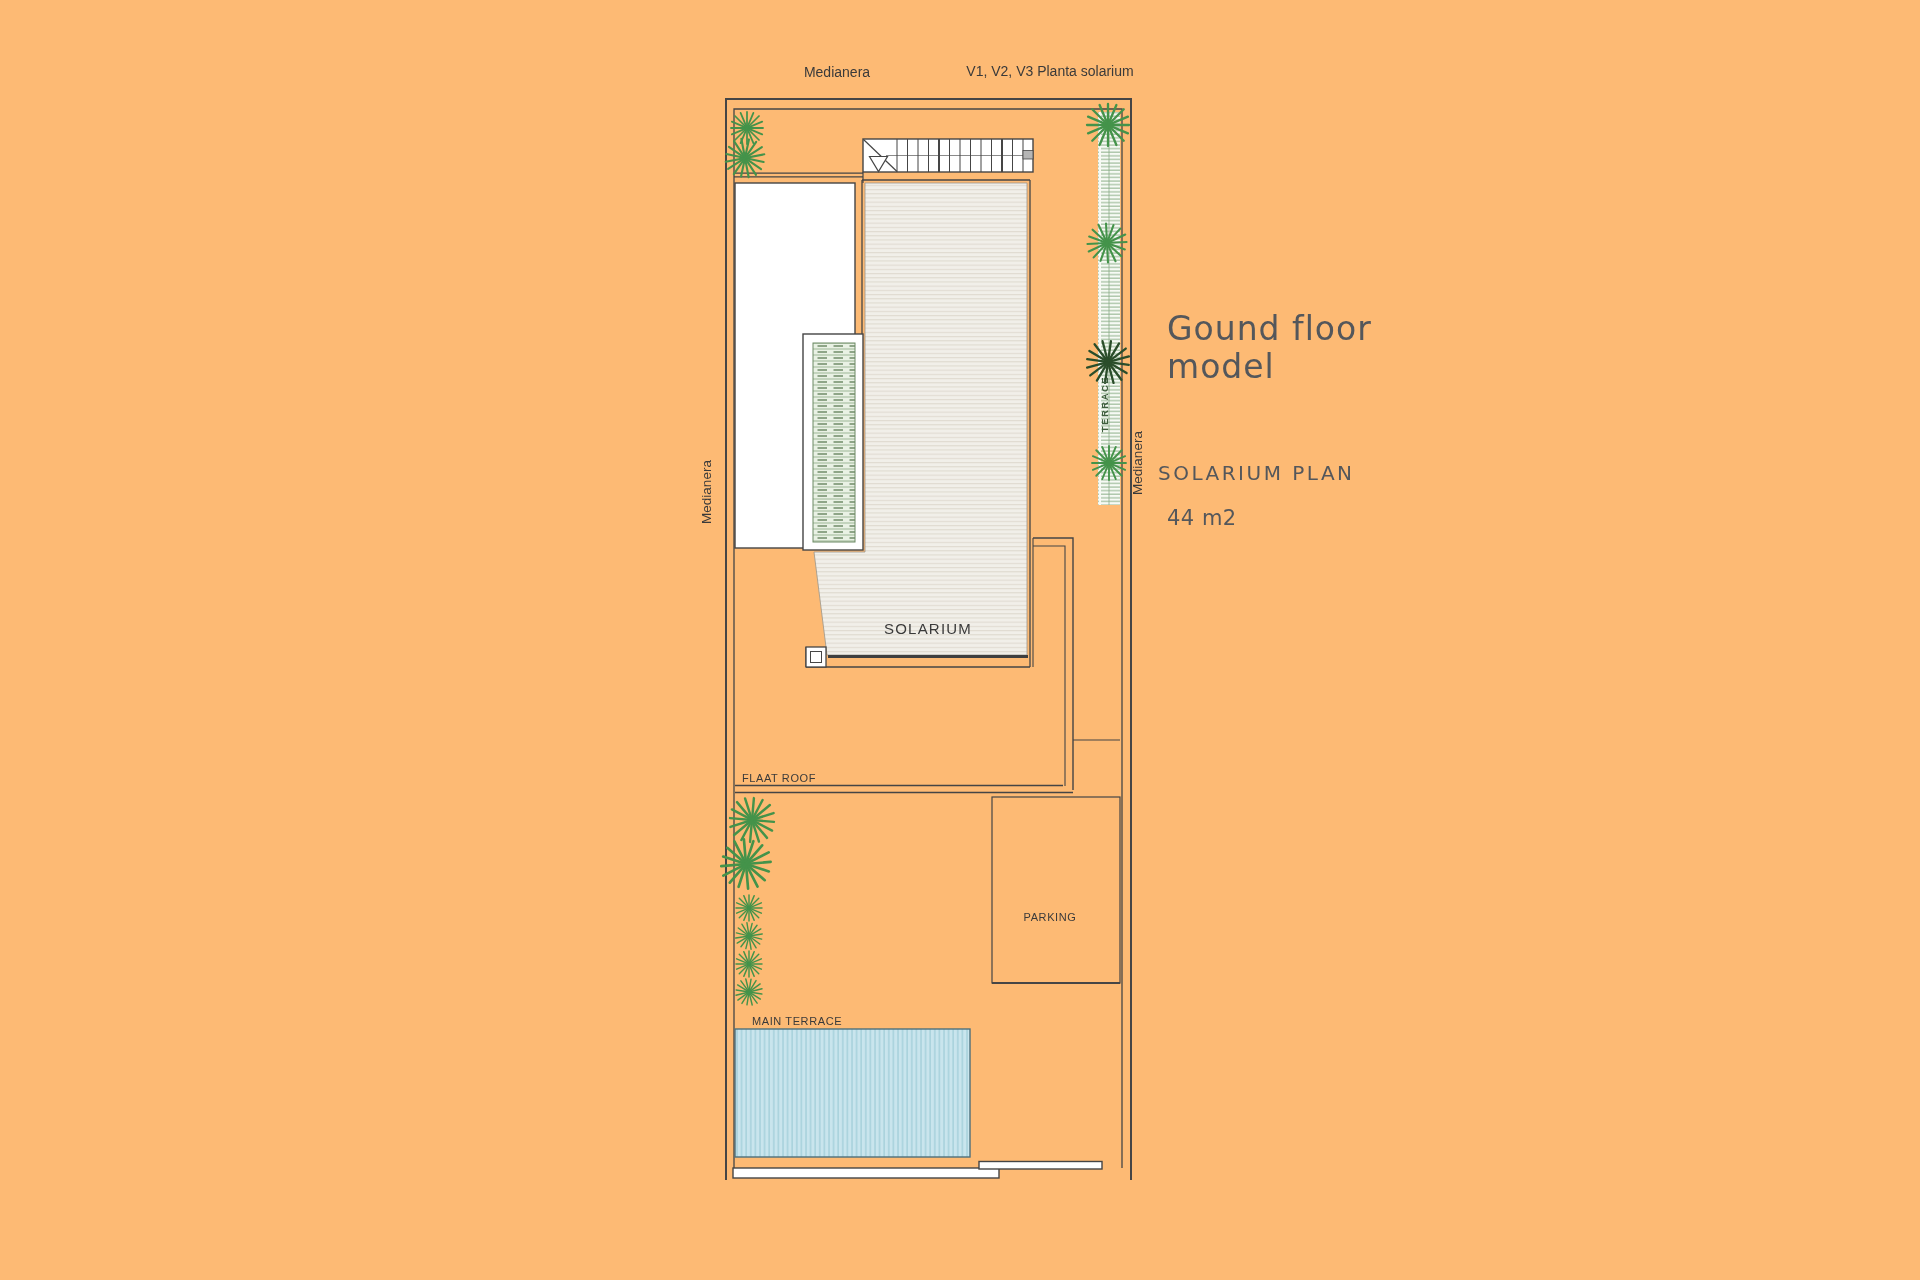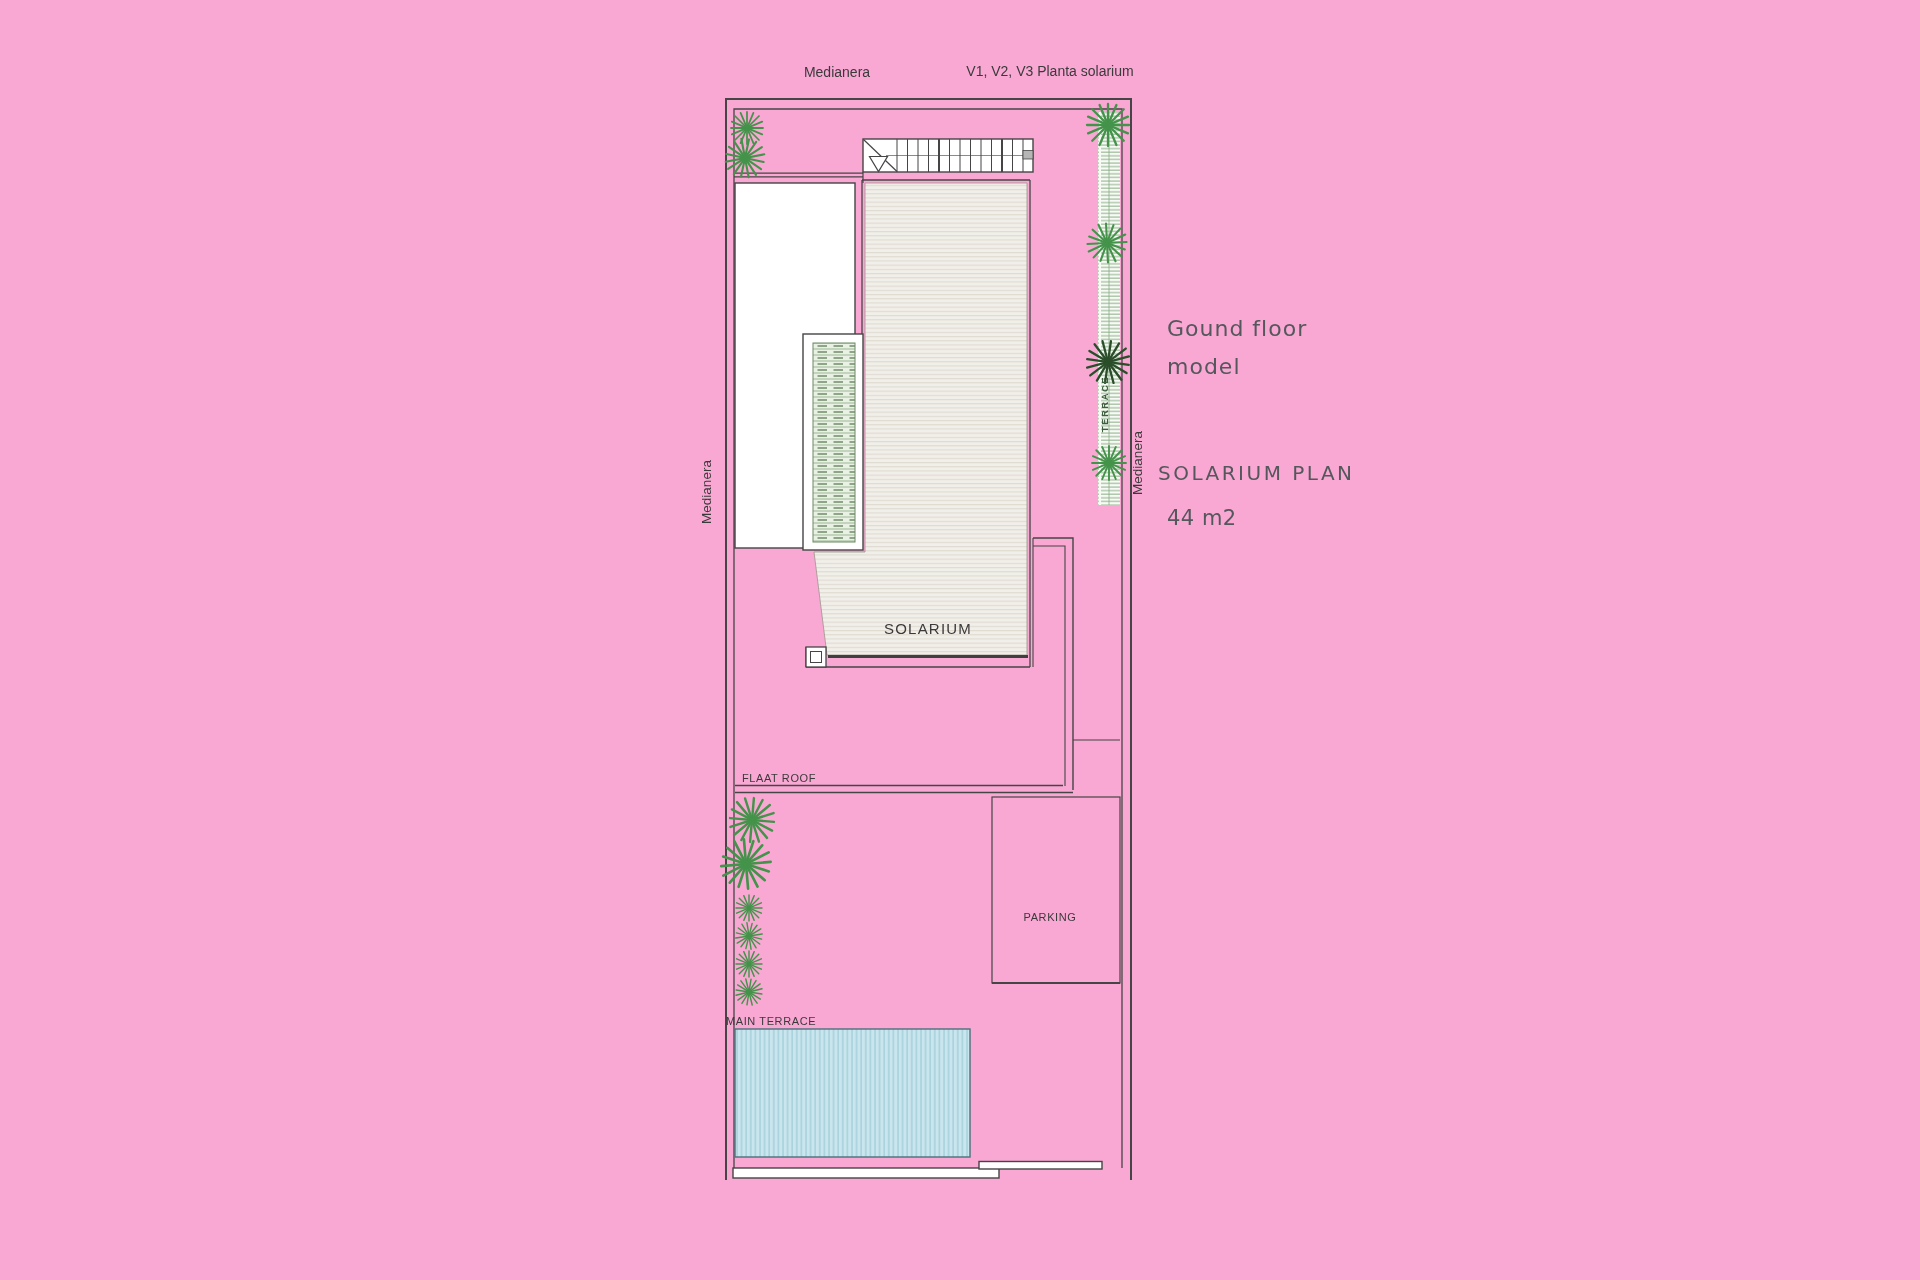--- a/index.html
+++ b/index.html
@@ -1,29 +1,29 @@
 <!DOCTYPE html>
 <html><head>
 <meta charset="utf-8">
 <style>
   html,body{margin:0;padding:0;background:#ffffff;}
-  .canvas{position:relative;width:1920px;height:1280px;background:#f9a8d4;overflow:hidden;
+  .canvas{position:relative;width:1920px;height:1280px;background:#fdba74;overflow:hidden;
           font-family:"Liberation Sans",sans-serif;}
   svg.plan{position:absolute;left:0;top:0;}
   .lbl{position:absolute;color:#3a3a3a;white-space:nowrap;}
   .lbl.center{transform:translate(-50%,-50%);}
   .lbl.vert{transform:translate(-50%,-50%) rotate(-90deg);}
   .lbl.midv{transform:translateY(-50%);}
   .top-label{font-size:14px;}
   .side-label{font-size:13.5px;}
   .terrace-label{font-size:9.5px;letter-spacing:1.5px;color:#3f5e3f;font-weight:bold;}
   .area-label{font-size:15px;letter-spacing:1.2px;}
   .small-label{font-size:11px;letter-spacing:0.6px;}
   .info{position:absolute;color:#54575b;font-family:"DejaVu Sans",sans-serif;}
-  .info-title{left:1167px;top:310px;width:210px;font-size:22px;line-height:38px;
+  .info-title{left:1167px;top:310px;width:210px;font-size:33px;line-height:38px;
               letter-spacing:1px;white-space:normal;}
   .info-sub{left:1158px;top:461px;font-size:20px;letter-spacing:2.5px;}
   .info-area{left:1167px;top:506px;font-size:21px;letter-spacing:0.5px;}
   .star-green{stroke:#44934a;fill:none;}
   .star-dark{stroke:#2a4d2a;fill:none;}
 </style>
 </head>
 <body>
 
 <div class="canvas">
@@ -188,19 +188,19 @@
   <div class="lbl center top-label" style="left:837px;top:72px;">Medianera</div>
   <div class="lbl center top-label" style="left:1050px;top:71px;">V1, V2, V3 Planta solarium</div>
 
   <div class="lbl vert side-label" style="left:706px;top:492px;">Medianera</div>
   <div class="lbl vert side-label" style="left:1137px;top:463px;">Medianera</div>
   <div class="lbl vert terrace-label" style="left:1104px;top:404px;">TERRACE</div>
 
   <div class="lbl center area-label" style="left:928px;top:628px;">SOLARIUM</div>
   <div class="lbl midv small-label" style="left:736px;top:778px;padding-left:6px;">FLAAT ROOF</div>
   <div class="lbl center small-label" style="left:1050px;top:917px;">PARKING</div>
-  <div class="lbl midv small-label" style="left:726px;top:1021px;">MAIN TERRACE</div>
+  <div class="lbl midv small-label" style="left:752px;top:1021px;">MAIN TERRACE</div>
 
   <div class="info info-title">Gound floor model</div>
   <div class="info info-sub">SOLARIUM PLAN</div>
   <div class="info info-area">44 m2</div>
 
 </div>
 
 </body></html>

